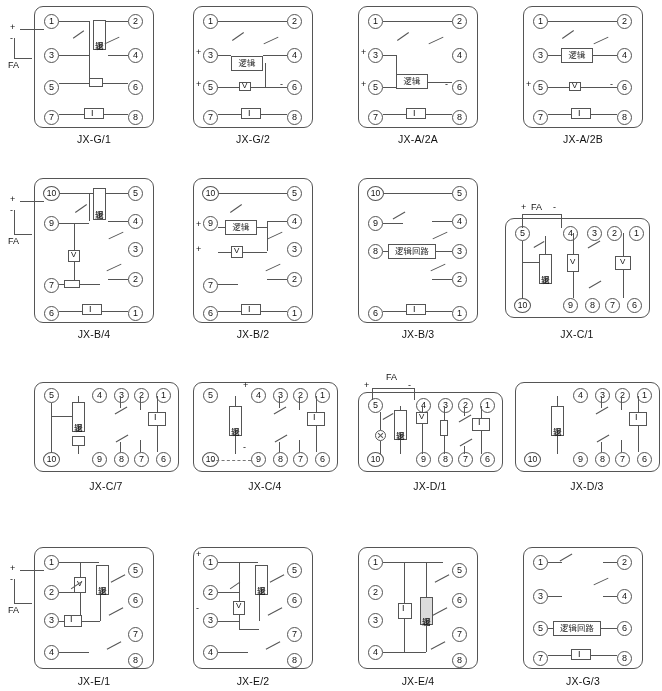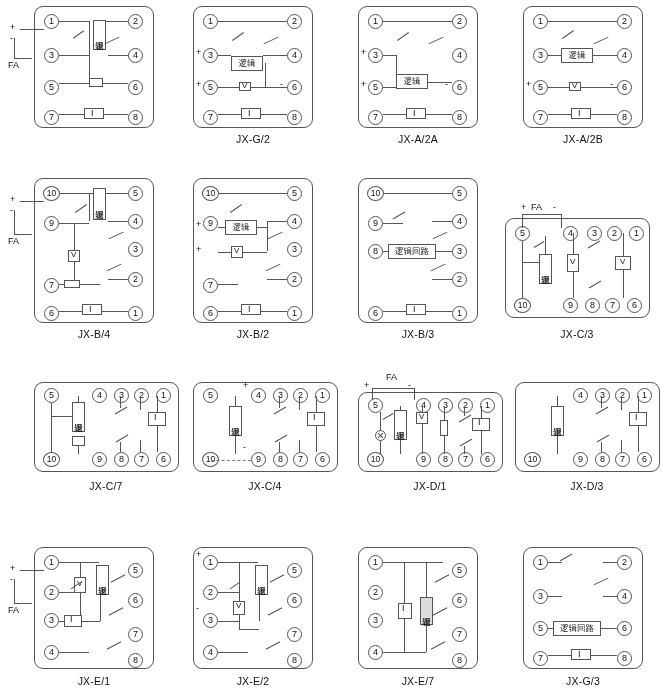--- a/index.html
+++ b/index.html
@@ -122,20 +122,21 @@
     <div class="wire h" style="left:72px;top:34px;width:13px;transform:rotate(-35deg);"></div>
 
     <div class="lbl" style="left:10px;top:22px;">+</div>
     <div class="lbl" style="left:10px;top:33px;">-</div>
     <div class="wire v" style="left:14px;top:38px;height:20px;"></div>
     <div class="wire h" style="left:14px;top:58px;width:18px;"></div>
     <div class="wire h" style="left:20px;top:29px;width:24px;"></div>
     <div class="lbl" style="left:8px;top:60px;">FA</div>
 
     <div class="caption" style="left:14px;top:133px;">
+      <div>JX-G/1</div>
     </div>
   </div>
 
   <div class="cell" style="left:165px;top:0px;">
     <div class="panel" style="left:28px;top:6px;width:120px;height:122px;"></div>
 
     <div class="term" style="left:38px;top:14px;">1</div>
     <div class="term" style="left:122px;top:14px;">2</div>
     <div class="term" style="left:38px;top:48px;">3</div>
     <div class="term" style="left:122px;top:48px;">4</div>
@@ -399,21 +400,21 @@
     <div class="wire h" style="left:38px;top:72px;width:12px;transform:rotate(-30deg);"></div>
 
     <div class="lbl" style="left:26px;top:30px;">+</div>
     <div class="lbl" style="left:36px;top:30px;">FA</div>
     <div class="lbl" style="left:58px;top:30px;">-</div>
     <div class="wire h" style="left:27px;top:42px;width:40px;"></div>
     <div class="wire v" style="left:27px;top:42px;height:14px;"></div>
     <div class="wire v" style="left:66px;top:42px;height:14px;"></div>
 
     <div class="caption" style="left:2px;top:156px;">
-      <div>JX-C/3</div>
+      <div>JX-C/1</div>
     </div>
   </div>
 
   <div class="cell" style="left:0px;top:376px;">
     <div class="panel" style="left:34px;top:6px;width:145px;height:90px;"></div>
 
     <div class="term" style="left:44px;top:12px;">5</div>
     <div class="term" style="left:92px;top:12px;">4</div>
     <div class="term" style="left:114px;top:12px;">3</div>
     <div class="term" style="left:134px;top:12px;">2</div>
@@ -668,21 +669,21 @@
     <div class="wire v" style="left:74px;top:21px;height:41px;"></div>
     <div class="wire v" style="left:96px;top:21px;height:35px;"></div>
     <div class="wire v" style="left:74px;top:78px;height:33px;"></div>
     <div class="wire v" style="left:96px;top:84px;height:27px;"></div>
     <div class="wire h" style="left:53px;top:111px;width:43px;"></div>
     <div class="wire h" style="left:104px;top:37px;width:16px;transform:rotate(-28deg);"></div>
     <div class="wire h" style="left:102px;top:70px;width:16px;transform:rotate(-28deg);"></div>
     <div class="wire h" style="left:100px;top:104px;width:16px;transform:rotate(-28deg);"></div>
 
     <div class="caption" style="left:8px;top:134px;">
-      <div>JX-E/7</div>
+      <div>JX-E/4</div>
     </div>
   </div>
 
   <div class="cell" style="left:495px;top:541px;">
     <div class="panel" style="left:28px;top:6px;width:120px;height:122px;"></div>
 
     <div class="term" style="left:38px;top:14px;">1</div>
     <div class="term" style="left:122px;top:14px;">2</div>
     <div class="term" style="left:38px;top:48px;">3</div>
     <div class="term" style="left:122px;top:48px;">4</div>

